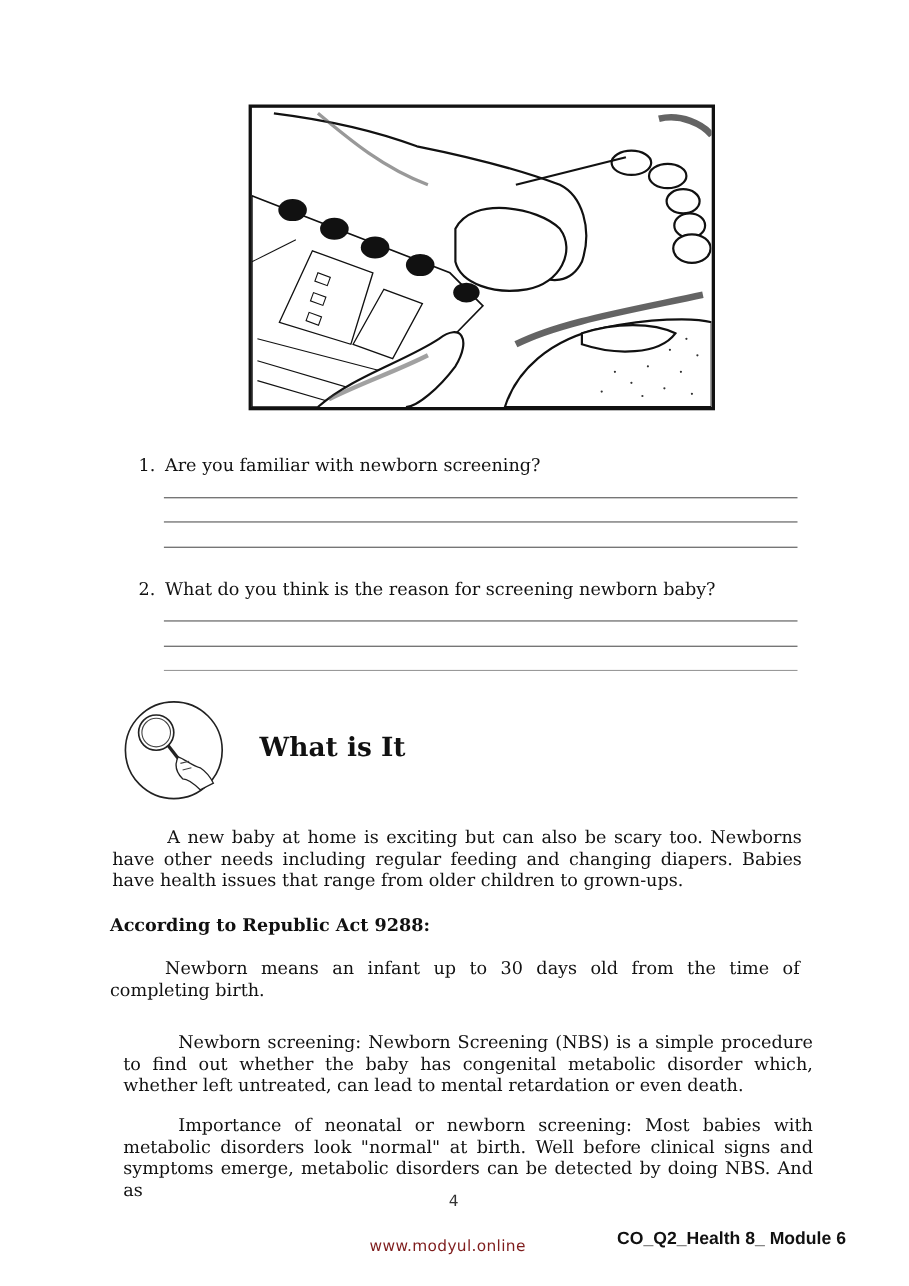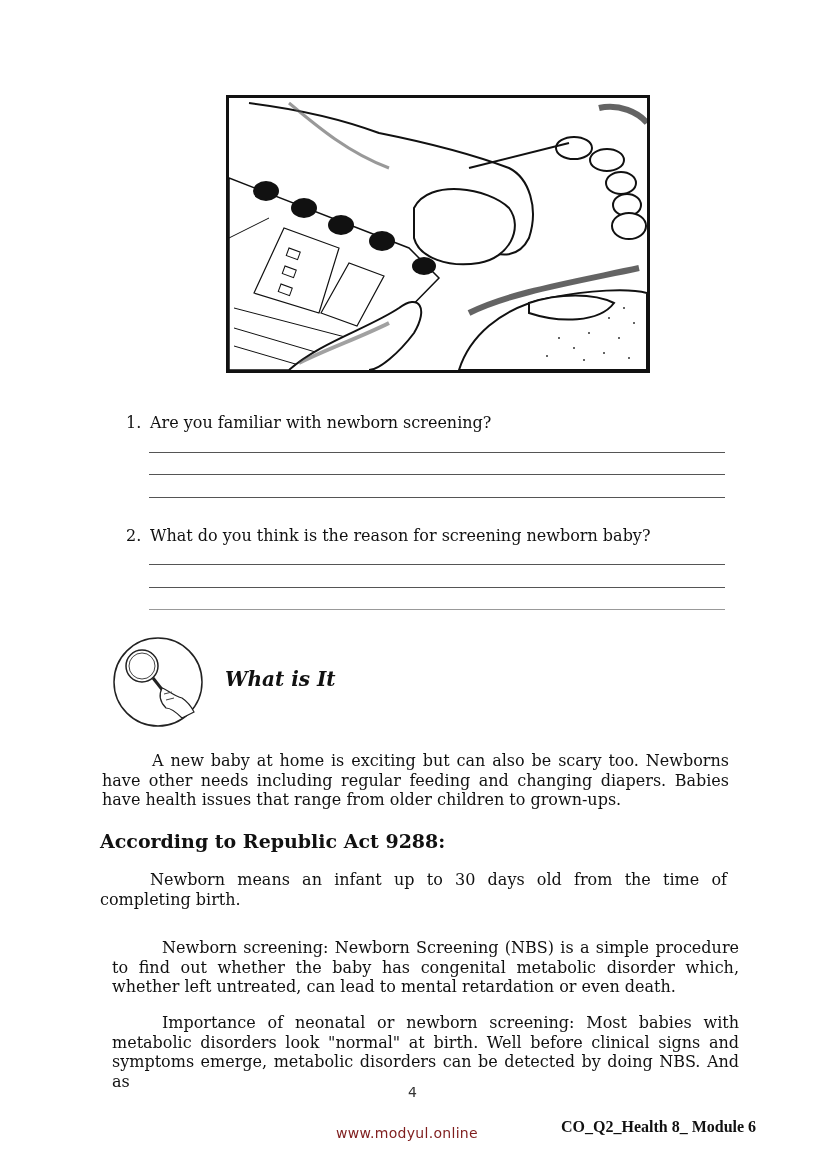--- a/index.html
+++ b/index.html
@@ -11,32 +11,32 @@
     #illustration svg { display: block; }
 
     
     .question { font-size: 16px; line-height: 20px; }
     .q-num { position: absolute; left: 126px; }
     .q-text { position: absolute; left: 150px; white-space: nowrap; }
     .answer-line { position: absolute; left: 149px; width: 576px; height: 0; border-top: 1px solid #555; }
 
     
     #section-icon { left: 112px; top: 636px; width: 92px; height: 92px; }
-    #section-title { left: 225px; top: 664px; font-family: "DejaVu Serif", serif; font-weight: bold; font-style: italic; font-size: 20px; line-height: 30px; color: #111; }
+    #section-title { left: 236px; top: 664px; font-family: "DejaVu Serif", serif; font-weight: bold; font-size: 24px; line-height: 30px; color: #111; }
 
     
     .para { position: absolute; left: 100px; width: 627px; font-size: 16px; line-height: 19.5px; text-align: justify; text-align-last: left; }
     .para .indent { display: inline-block; width: 50px; }
     .para b { font-weight: normal; }
-    #heading-ra { left: 100px; top: 831px; font-weight: bold; font-size: 19px; line-height: 20px; }
+    #heading-ra { left: 100px; top: 831px; font-weight: bold; font-size: 16px; line-height: 20px; }
 
     
     #page-number { left: 408px; top: 1084px; font-family: "DejaVu Sans", sans-serif; font-size: 14px; color: #333; }
     #watermark { left: 336px; top: 1125px; font-family: "DejaVu Sans", sans-serif; font-size: 14px; color: #7f1d1d; letter-spacing: 0.3px; }
-    #footer-code { left: 561px; top: 1118px; font-family: Liberation Serif, serif; font-weight: bold; font-size: 16px; color: #111; }
+    #footer-code { left: 561px; top: 1118px; font-family: Liberation Sans, sans-serif; font-weight: bold; font-size: 16px; color: #111; }
   </style>
 </head>
 <body>
 
 <div id="illustration" class="abs">
   <svg width="418" height="272" viewBox="0 0 418 272">
 
     <polygon points="0,80 180,150 210,180 120,272 0,272" fill="#fff" stroke="#111" stroke-width="1.5"></polygon>
     <line x1="0" y1="140" x2="40" y2="120" stroke="#111" stroke-width="1"></line>
     <polygon points="25,195 55,130 110,150 90,215" fill="none" stroke="#111" stroke-width="1.2"></polygon>

